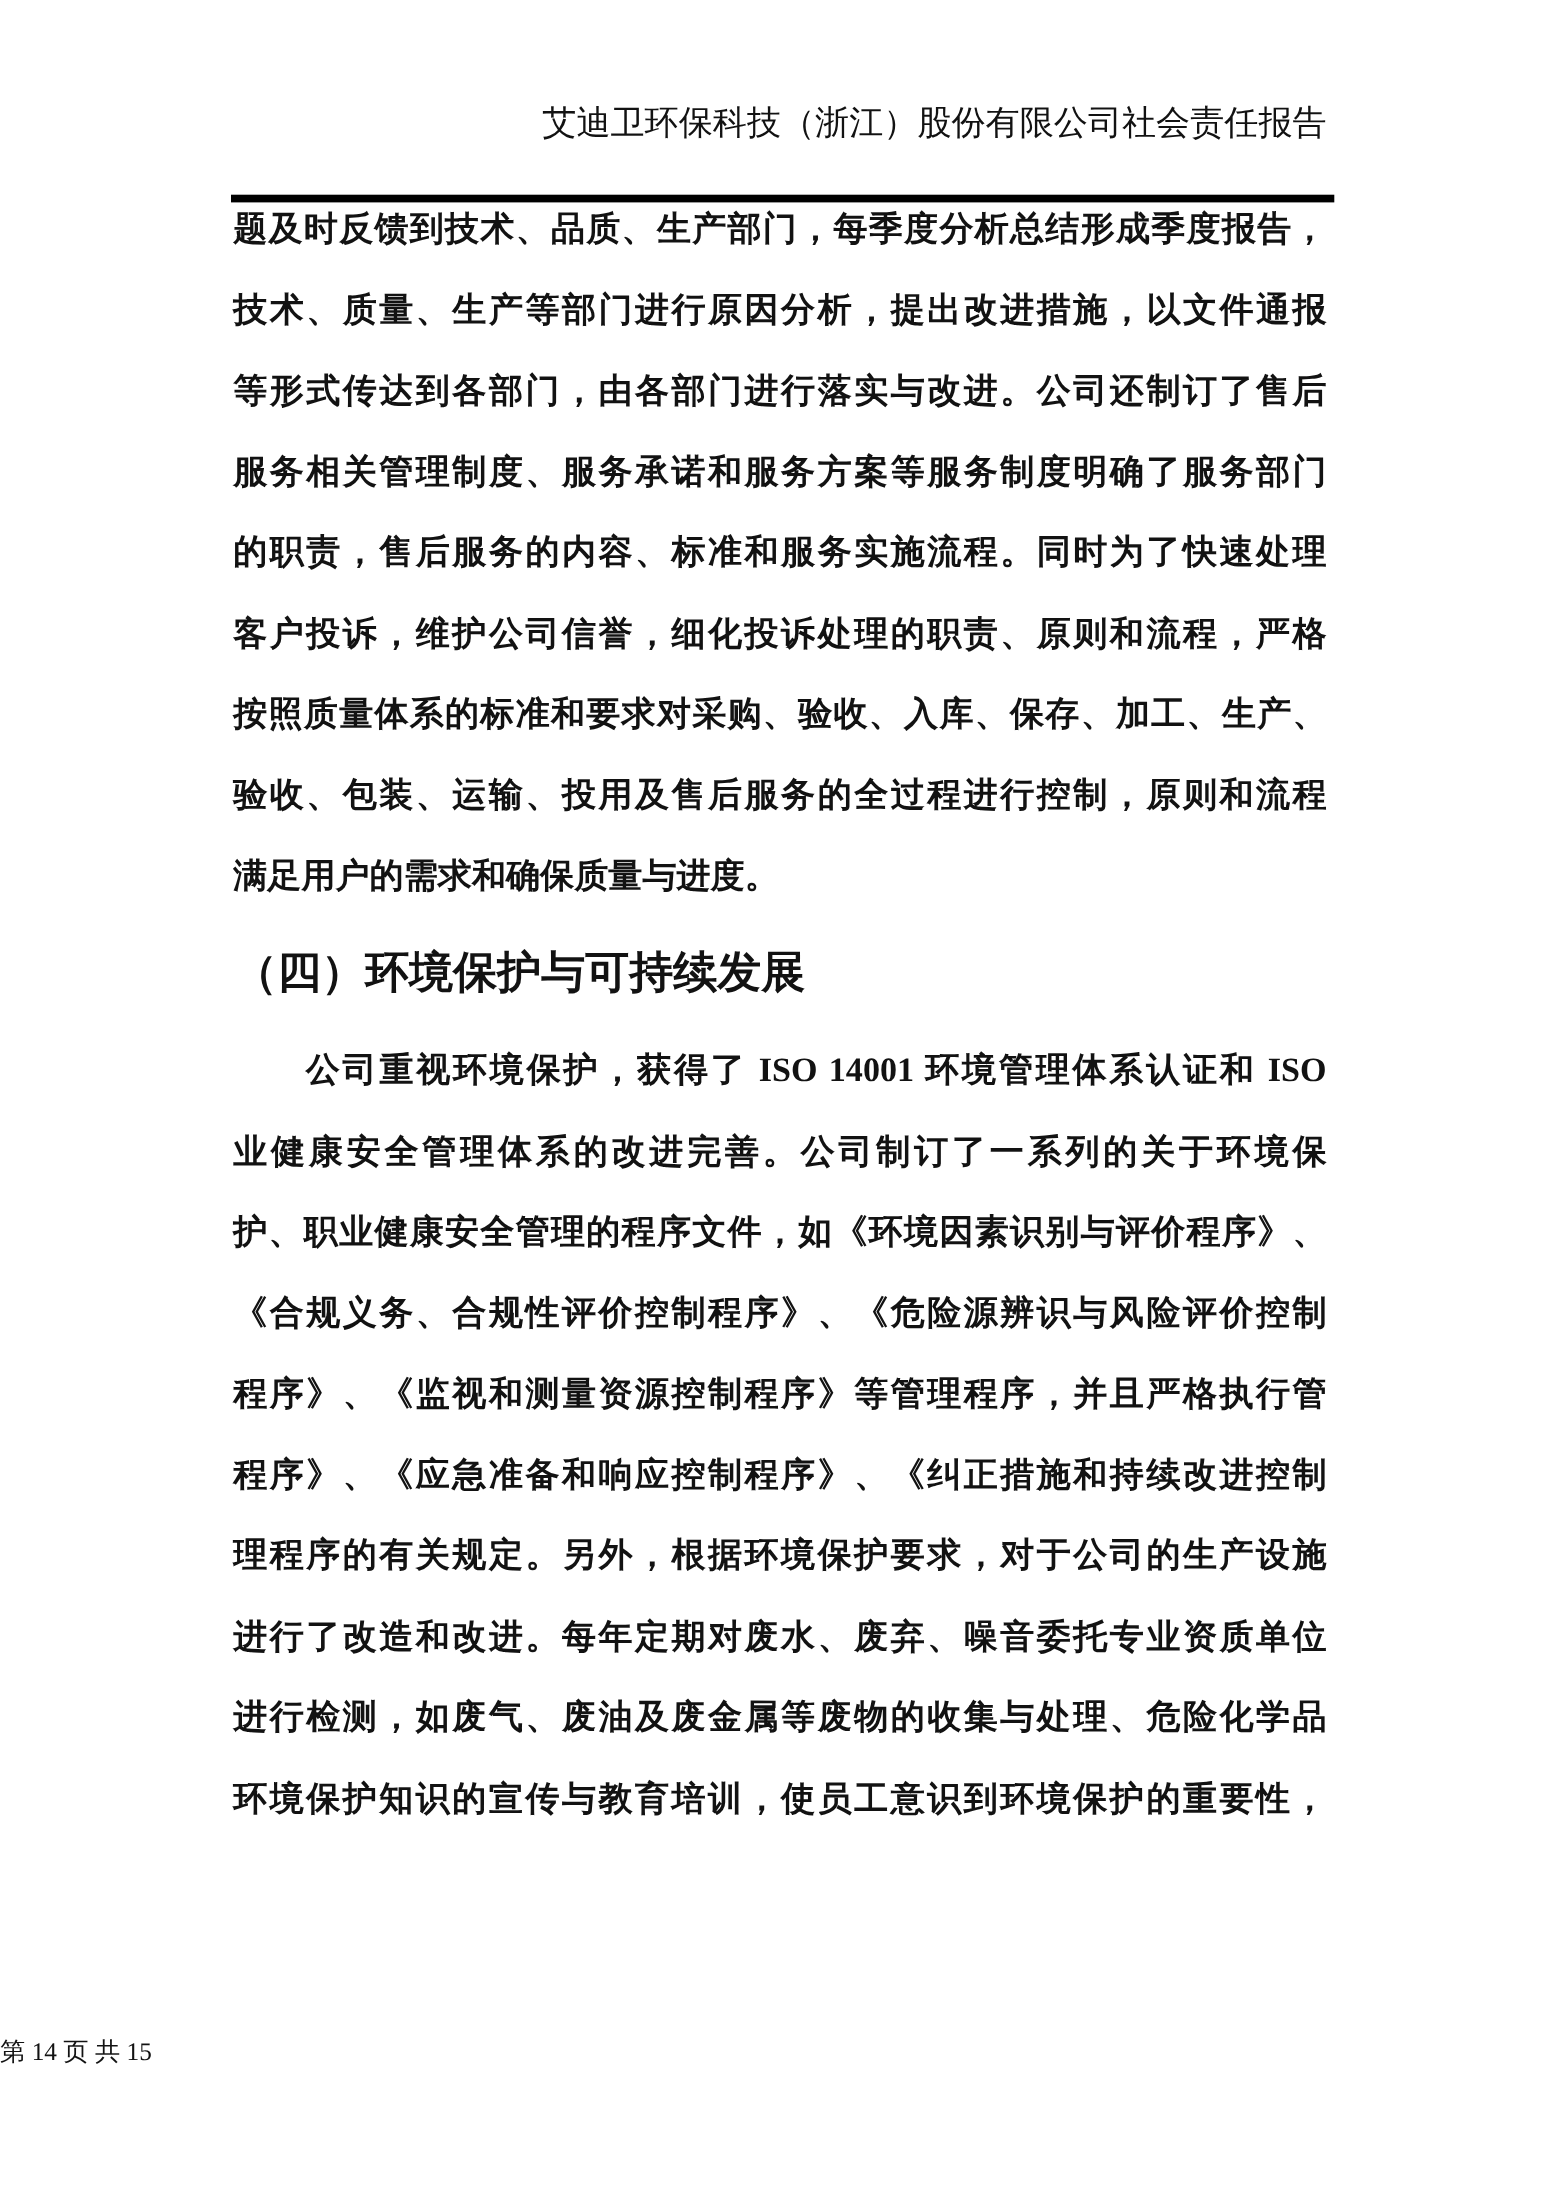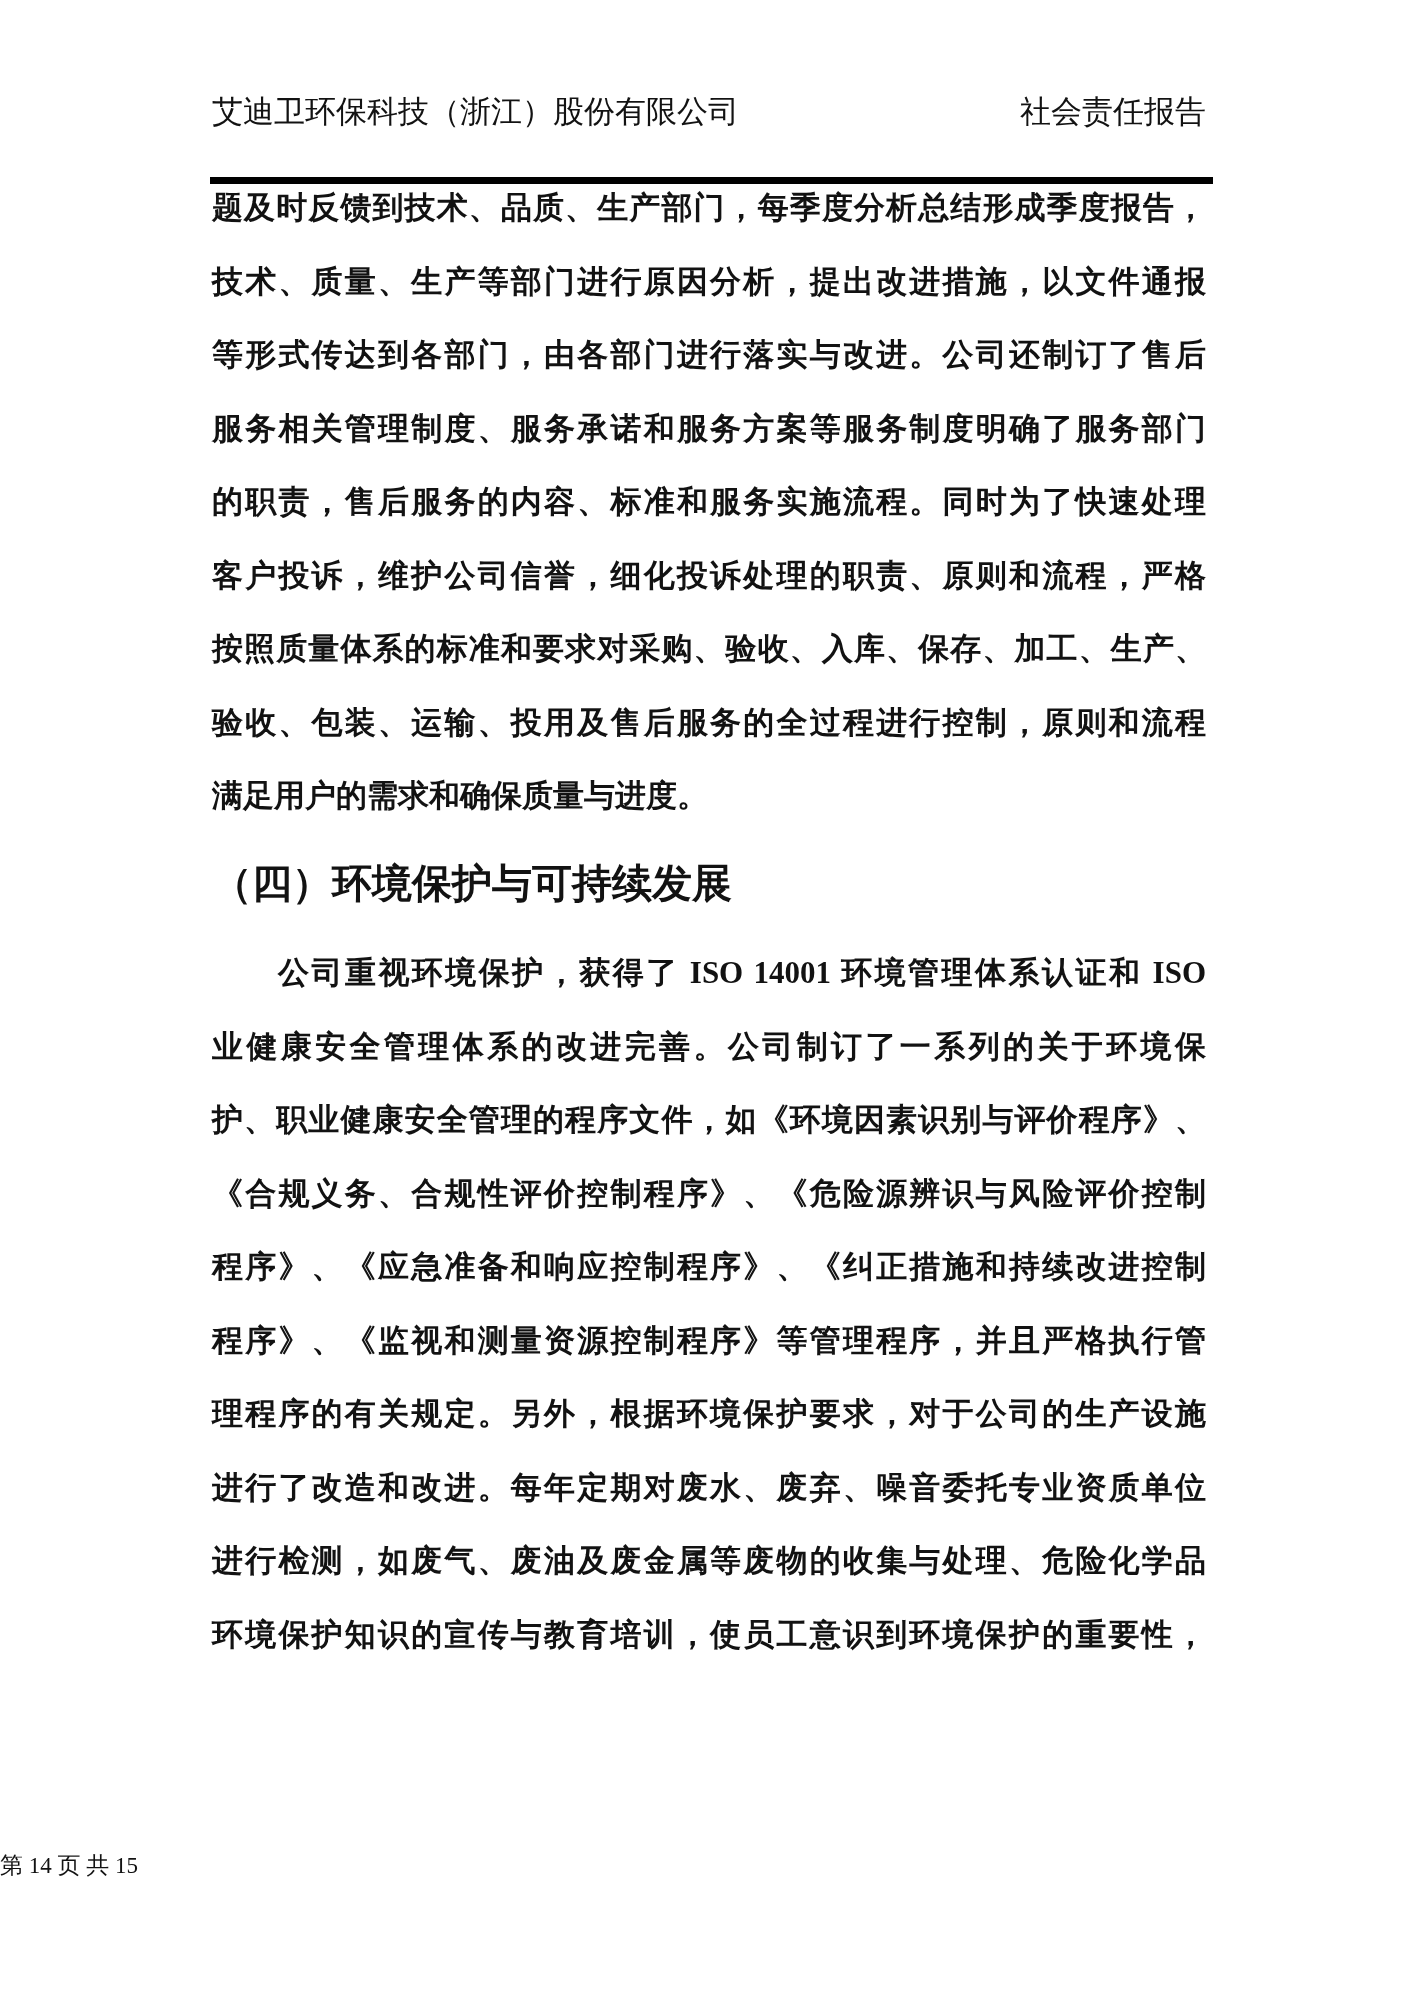--- a/index.html
+++ b/index.html
@@ -8,21 +8,21 @@
     background: #ffffff;
     font-family: "Liberation Serif", "DejaVu Serif", serif;
     color: #121212;
     position: relative;
     overflow: hidden;
   }
   .page { position: absolute; inset: 0; background: #ffffff; }
 
   .doc-header {
     position: absolute; left: 212px; top: 92px; width: 994px;
-    display: flex; justify-content: space-between; align-items: baseline;
+    display: flex; justify-content: flex-end; align-items: baseline;
     font-size: 31px; line-height: 40px; font-weight: 400;
     white-space: nowrap;
   }
 
   .divider {
     position: absolute; left: 210px; top: 177px;
     width: 1003px; height: 7px; background: #000000;
   }
 
   .para {
@@ -78,22 +78,22 @@
     <div class="line para-end">满足用户的需求和确保质量与进度。</div>
   </section>
 
   <h2 class="heading">（四）环境保护与可持续发展</h2>
 
   <section class="para para2">
     <div class="line indent">公司重视环境保护，获得了 ISO 14001 环境管理体系认证和 ISO</div>
     <div class="line">业健康安全管理体系的改进完善。公司制订了一系列的关于环境保</div>
     <div class="line">护、职业健康安全管理的程序文件，如《环境因素识别与评价程序》、</div>
     <div class="line">《合规义务、合规性评价控制程序》、《危险源辨识与风险评价控制</div>
+    <div class="line">程序》、《监视和测量资源控制程序》等管理程序，并且严格执行管</div>
     <div class="line">程序》、《应急准备和响应控制程序》、《纠正措施和持续改进控制</div>
-    <div class="line">程序》、《监视和测量资源控制程序》等管理程序，并且严格执行管</div>
     <div class="line">理程序的有关规定。另外，根据环境保护要求，对于公司的生产设施</div>
     <div class="line">进行了改造和改进。每年定期对废水、废弃、噪音委托专业资质单位</div>
     <div class="line">进行检测，如废气、废油及废金属等废物的收集与处理、危险化学品</div>
     <div class="line">环境保护知识的宣传与教育培训，使员工意识到环境保护的重要性，</div>
   </section>
 
   <footer class="doc-footer">
     <span>第 14 页 共 15</span>
   </footer>
 

